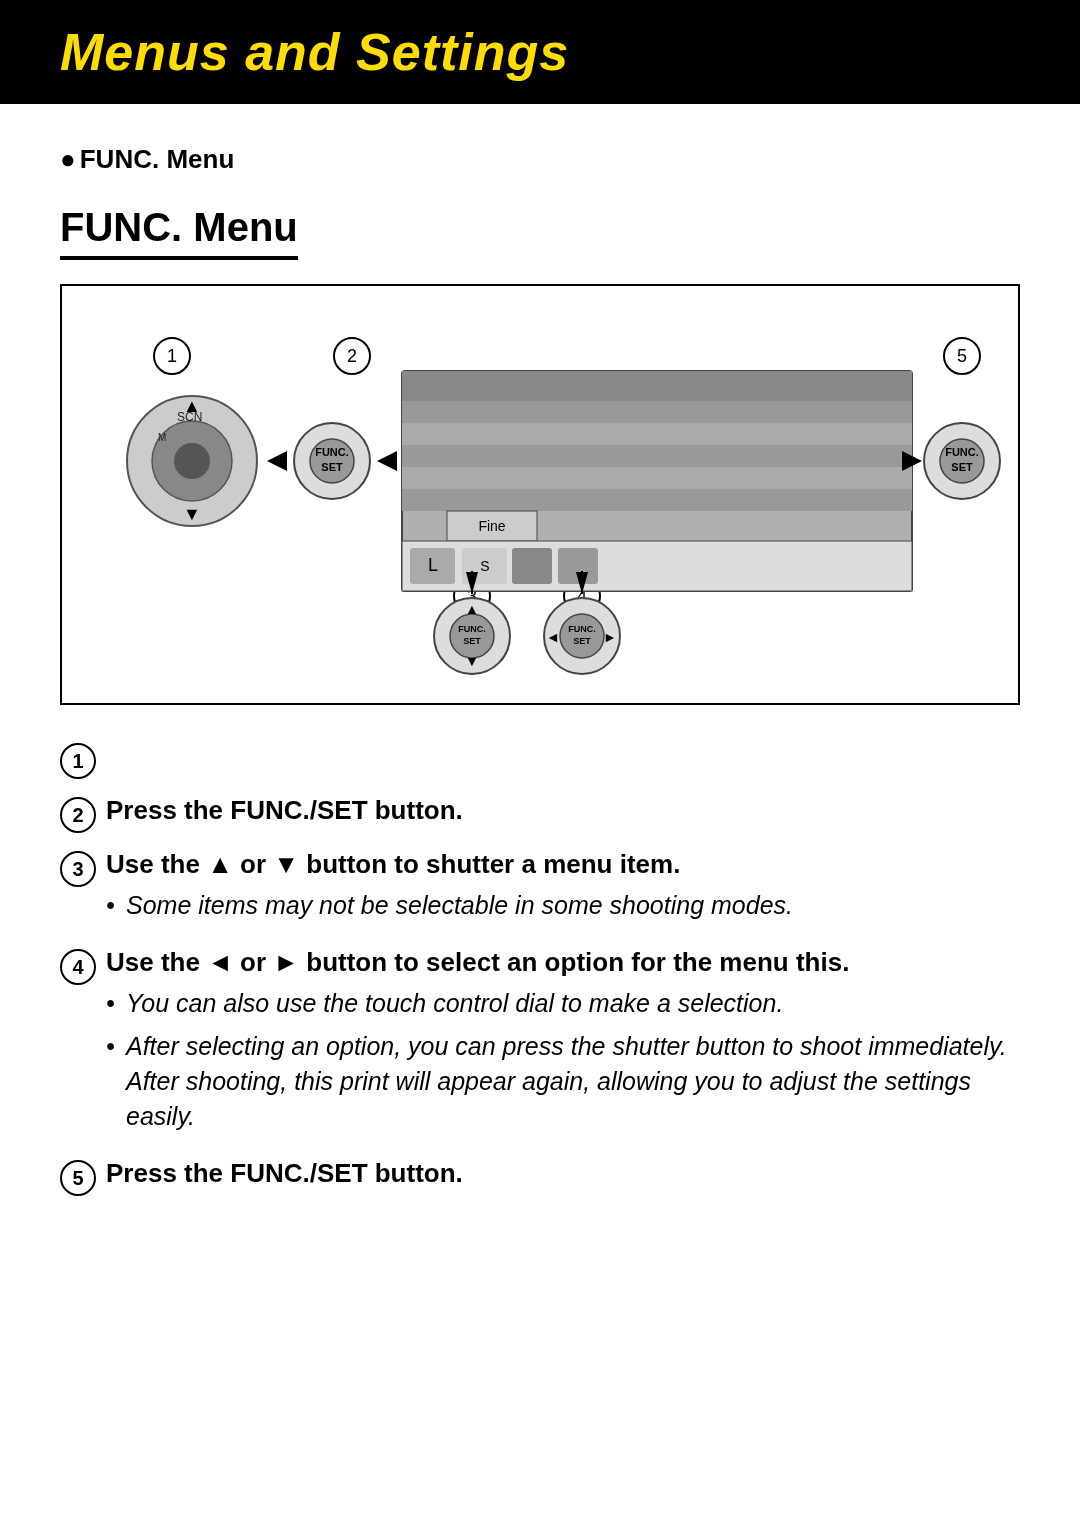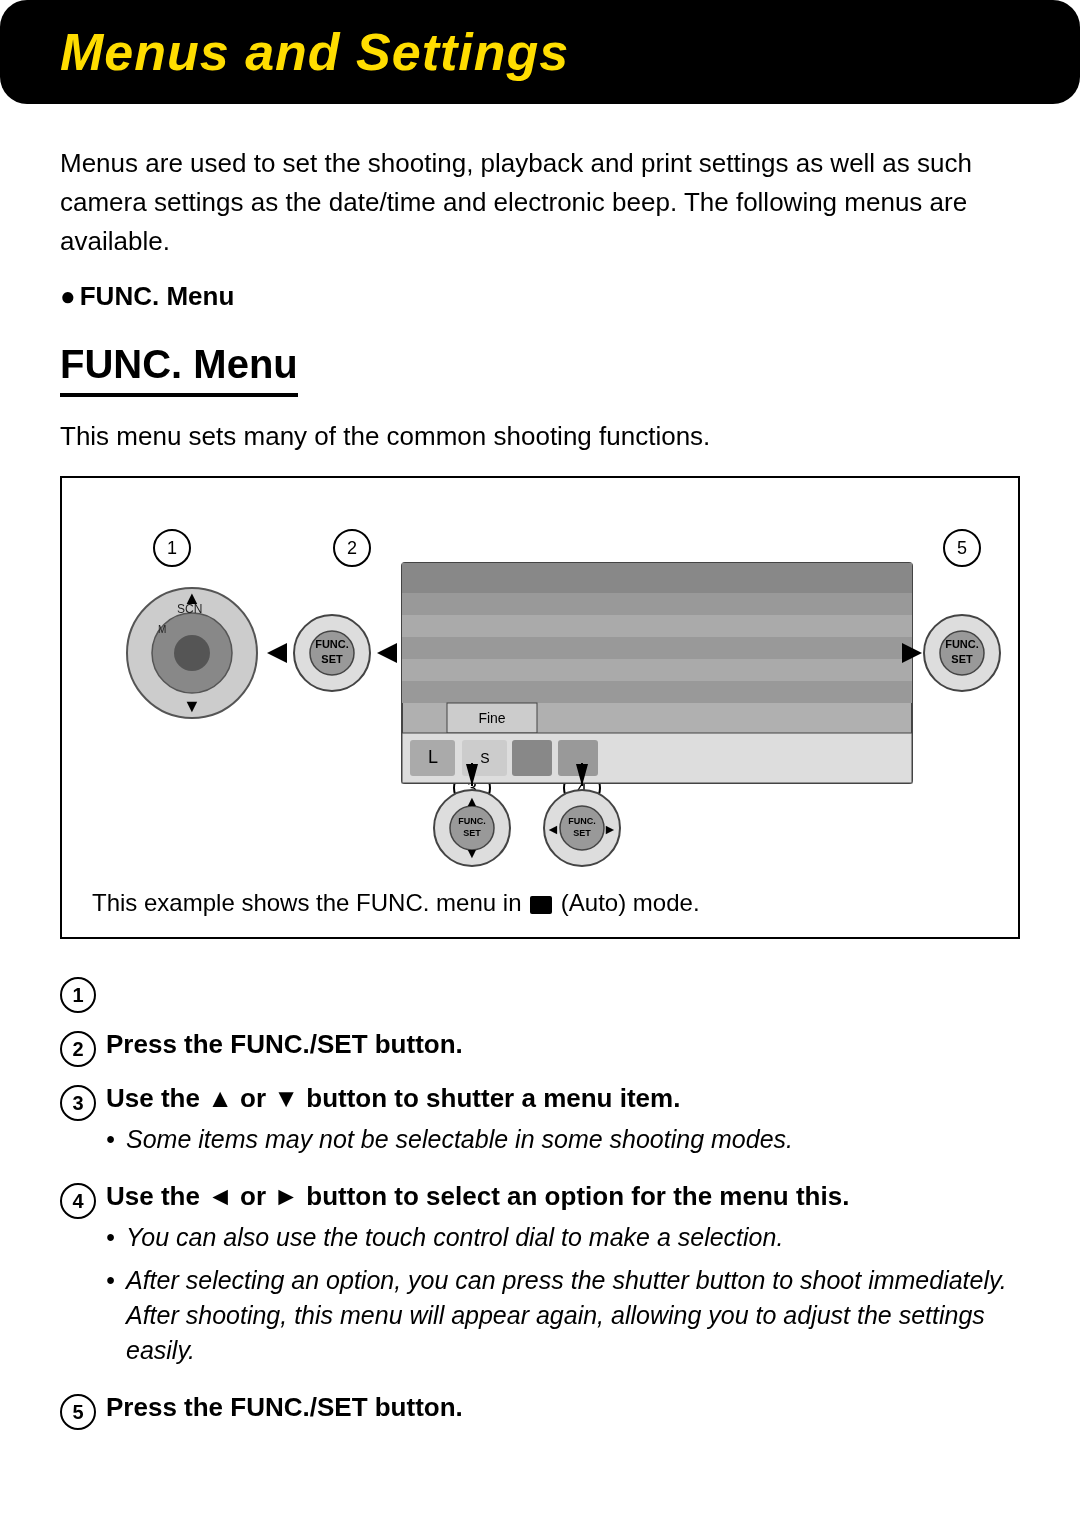--- a/index.html
+++ b/index.html
@@ -23,21 +23,20 @@
       min-height: 1523px;
       padding: 0 60px 60px 60px;
       position: relative;
     }
 
     
     .title-banner {
       background: #000000;
       margin: 0 -60px 40px -60px;
       padding: 22px 60px;
-      border-radius: 27px;
     }
 
     .title-banner h1 {
       color: #ffdd00;
       font-size: 52px;
       font-weight: 900;
       font-style: italic;
       letter-spacing: 1px;
     }
 
@@ -159,33 +158,31 @@
 <body>
 
 <div class="page-container">
 
   
   <div class="title-banner">
     <h1>Menus and Settings</h1>
   </div>
 
   
-  <p class="intro-text">Menus are used to set the shooting, playback and print settings as well as such camera settings as the date/time and electronic beep. The following menus are available.</p>
 
   
   <ul class="bullet-list">
     <li>FUNC. Menu</li>
   </ul>
 
   
   <div class="section-heading">FUNC. Menu</div>
   <br>
 
   
-  <p class="section-desc">This menu sets many of the common shooting functions.</p>
 
   
   <div class="diagram-box">
     <div class="diagram-svg-container">
       <svg width="960" height="360" viewBox="0 0 960 360" xmlns="http://www.w3.org/2000/svg">
 
         <circle cx="80" cy="40" r="18" fill="none" stroke="#000" stroke-width="2"></circle>
         <text x="80" y="46" text-anchor="middle" font-size="18" font-family="Arial">1</text>
 
         <circle cx="260" cy="40" r="18" fill="none" stroke="#000" stroke-width="2"></circle>
@@ -263,26 +260,20 @@
         <circle cx="870" cy="145" r="38" fill="#ddd" stroke="#444" stroke-width="2"></circle>
         <circle cx="870" cy="145" r="22" fill="#999" stroke="#444" stroke-width="1.5"></circle>
         <text x="870" y="140" text-anchor="middle" font-size="11" font-weight="bold" font-family="Arial">FUNC.</text>
         <text x="870" y="155" text-anchor="middle" font-size="11" font-weight="bold" font-family="Arial">SET</text>
 
         <text x="100" y="96" text-anchor="middle" font-size="18" font-family="Arial">▲</text>
         <text x="100" y="204" text-anchor="middle" font-size="18" font-family="Arial">▼</text>
       </svg>
     </div>
 
-    <div class="diagram-caption">
-      This example shows the FUNC. menu in
-      <span style="display:inline-block;width:22px;height:18px;background:#000;border-radius:2px;position:relative;vertical-align:middle;margin:0 2px;">
-      </span>
-      (Auto) mode.
-    </div>
   </div>
 
   
   <ol class="steps-list">
 
     <li>
       <span class="step-num">1</span>
     </li>
 
     <li>
@@ -301,21 +292,21 @@
         </ul>
       </div>
     </li>
 
     <li>
       <span class="step-num">4</span>
       <div class="step-content">
         <strong>Use the ◄ or ► button to select an option for the menu this.</strong>
         <ul class="sub-bullets">
           <li>You can also use the touch control dial to make a selection.</li>
-          <li>After selecting an option, you can press the shutter button to shoot immediately. After shooting, this menu will appear again, allowing you to adjust the settings easily.</li>
+          <li>After selecting an option, you can press the shutter button to shoot immediately. After shooting, this print will appear again, allowing you to adjust the settings easily.</li>
         </ul>
       </div>
     </li>
 
     <li>
       <span class="step-num">5</span>
       <div class="step-content">
         <strong>Press the FUNC./SET button.</strong>
       </div>
     </li>

